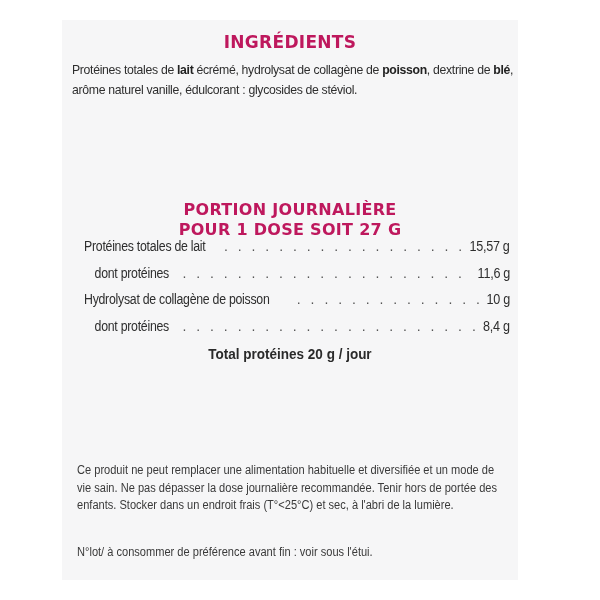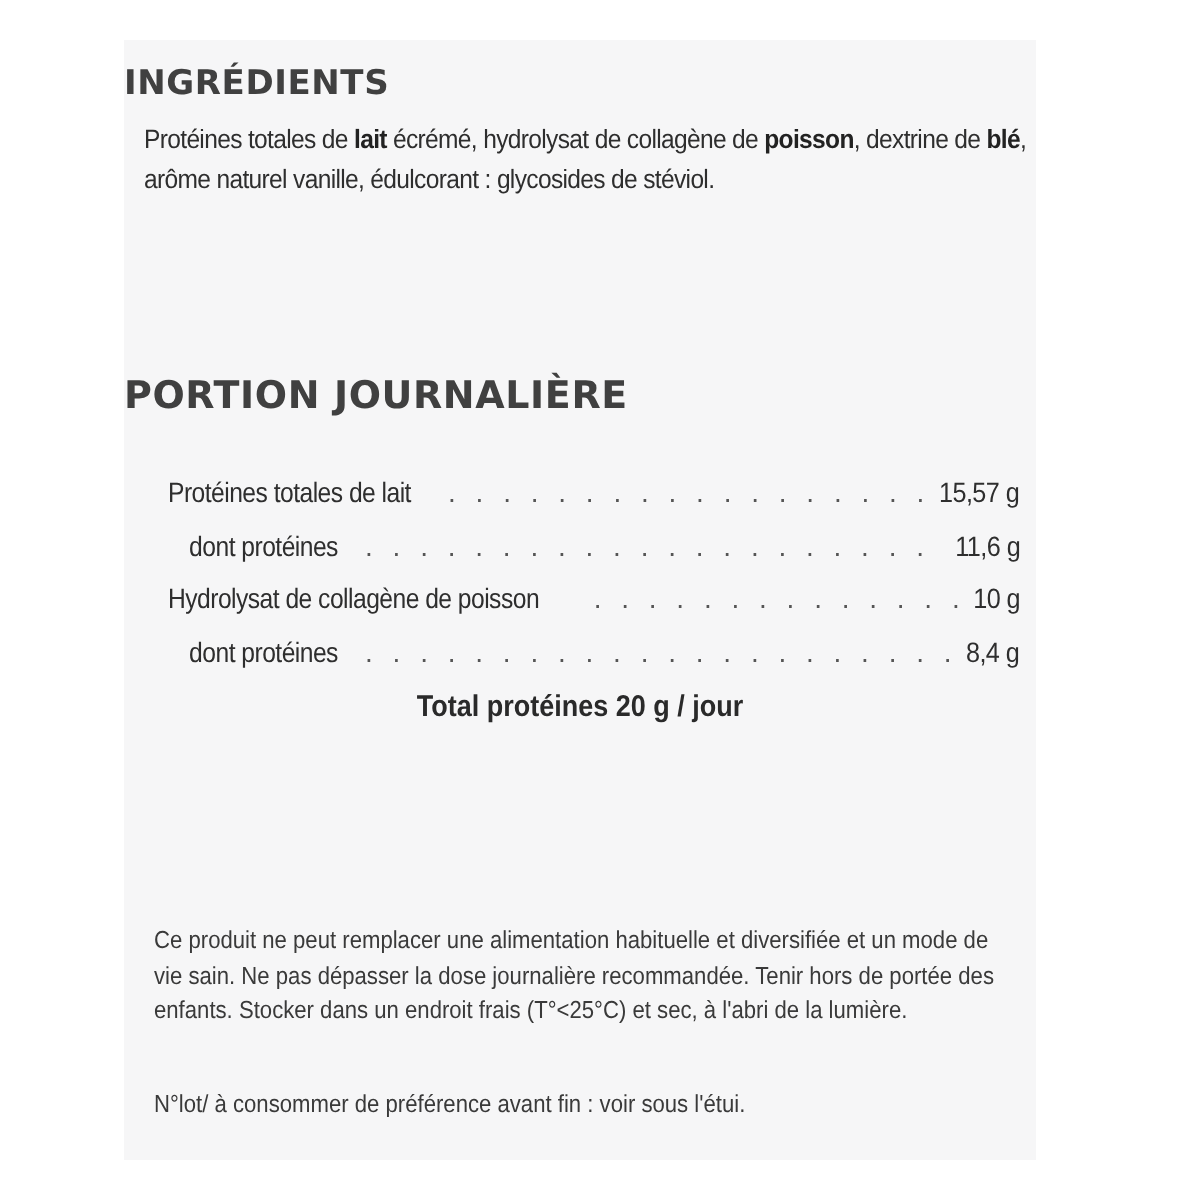--- a/index.html
+++ b/index.html
@@ -1,29 +1,29 @@
 <!DOCTYPE html>
 <html><head>
 <meta charset="utf-8">
 <style>
   html, body { margin: 0; padding: 0; background: #ffffff; }
   body { width: 600px; height: 600px; position: relative; overflow: hidden;
          font-family: "Liberation Sans", sans-serif; color: #2b2b2b; }
   .panel { position: absolute; left: 62px; top: 20px; width: 456px; height: 560px;
            background: #f6f6f7; }
-  .h1 { position: absolute; left: 0; width: 456px; 
-        color: #404040; font-family: "DejaVu Sans", sans-serif; font-weight: bold;
+  .h1 { position: absolute; left: 0; width: 456px; text-align: center;
+        color: #be185d; font-family: "DejaVu Sans", sans-serif; font-weight: bold;
         letter-spacing: 0.3px; }
   #ing-title { top: 12px; font-size: 17px; }
   .ing-text { position: absolute; left: 10px; width: 440px; top: 40px;
               font-family: "Liberation Sans", sans-serif; font-size: 13.2px;
               line-height: 20px; color: #2e2e2e; letter-spacing: -0.35px;
               transform: scaleX(0.93); transform-origin: left top; width: 475px; }
   .ing-text b { font-weight: bold; color: #222; }
-  #portion-title { top: 168px; font-size: 19px; line-height: 20px; }
+  #portion-title { top: 180px; font-size: 16px; line-height: 20px; }
   .rows { position: absolute; left: 22px; top: 218px; width: 426px; }
   .row { display: flex; align-items: flex-start; height: 26.5px;
          font-size: 14px; color: #2e2e2e; letter-spacing: -0.3px; }
   .row .lbl { white-space: nowrap; transform: scaleX(0.88); transform-origin: left center; }
   .row.indent .lbl { padding-left: 12px; }
   .row .dots { flex: 1; overflow: hidden; white-space: nowrap; color: #555;
                letter-spacing: 3px; margin: 0 2px; }
   .row .val { white-space: nowrap; transform: scaleX(0.9); transform-origin: right center; }
   #total { position: absolute; top: 325px; left: 0; width: 456px; text-align: center;
            font-weight: bold; font-size: 15px; color: #2a2a2a; transform: scaleX(0.9); }
@@ -37,20 +37,21 @@
 <body>
 
 <div class="panel">
   <div class="h1" id="ing-title">INGRÉDIENTS</div>
   <div class="ing-text">
     <span>Protéines totales de </span><b>lait</b><span> écrémé, hydrolysat de collagène de </span><b>poisson</b><span>, dextrine de </span><b>blé</b><span>, arôme naturel vanille, édulcorant : glycosides de stéviol.</span>
   </div>
 
   <div class="h1" id="portion-title">
     <div>PORTION JOURNALIÈRE</div>
+    <div>POUR 1 DOSE SOIT 27 G</div>
   </div>
 
   <div class="rows">
     <div class="row">
       <span class="lbl">Protéines totales de lait</span>
       <span class="dots">. . . . . . . . . . . . . . . . . . . . . . . . . . . . . . . . . . . . . . . . . . . . .</span>
       <span class="val">15,57 g</span>
     </div>
     <div class="row indent">
       <span class="lbl">dont protéines</span>

